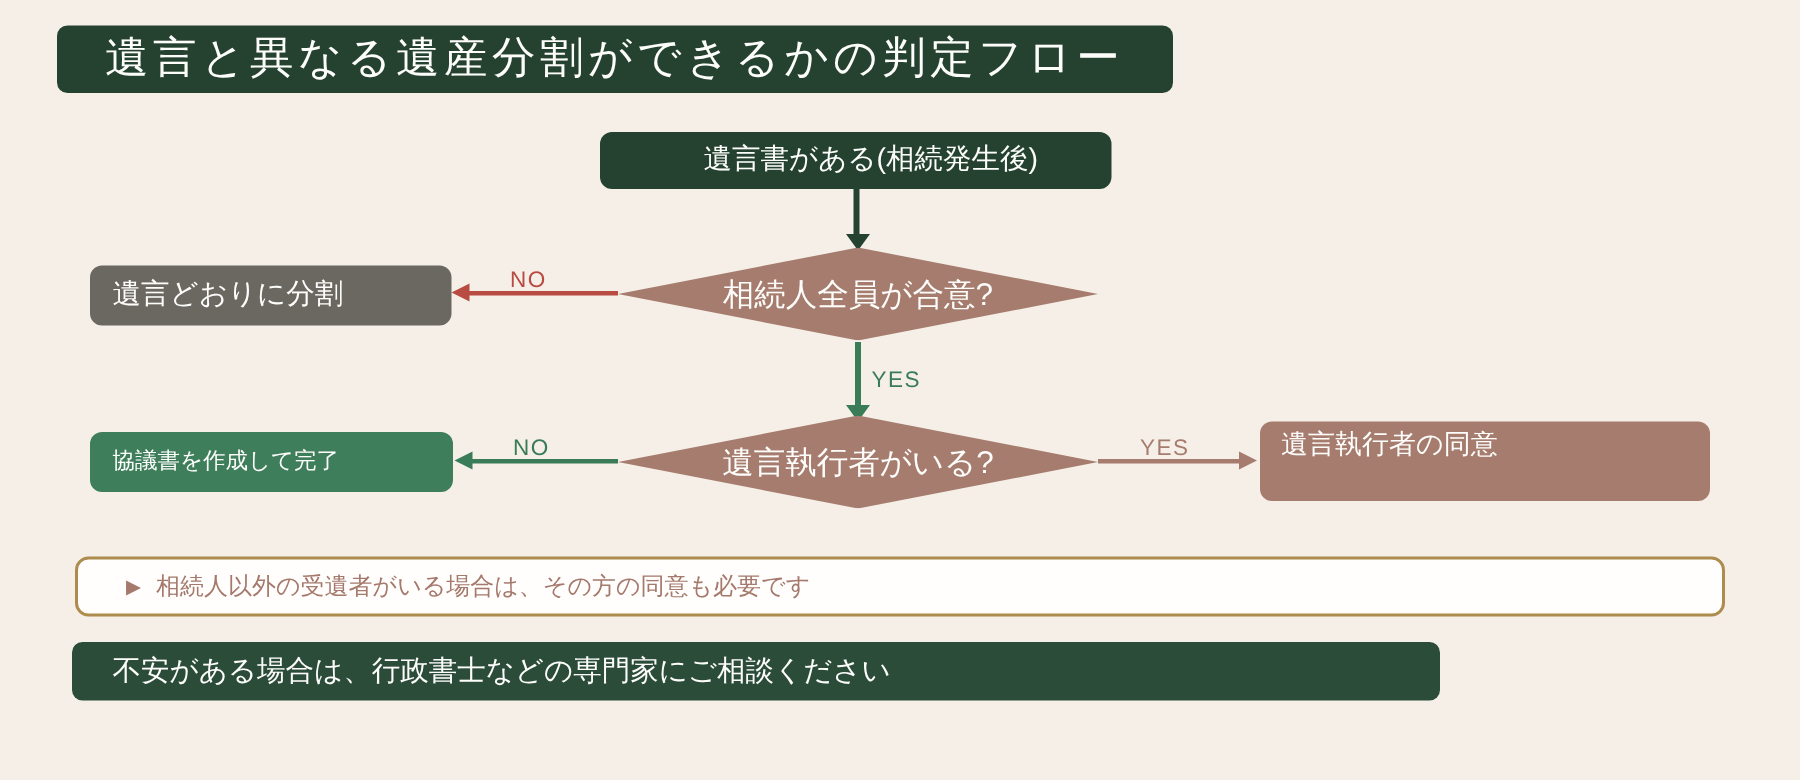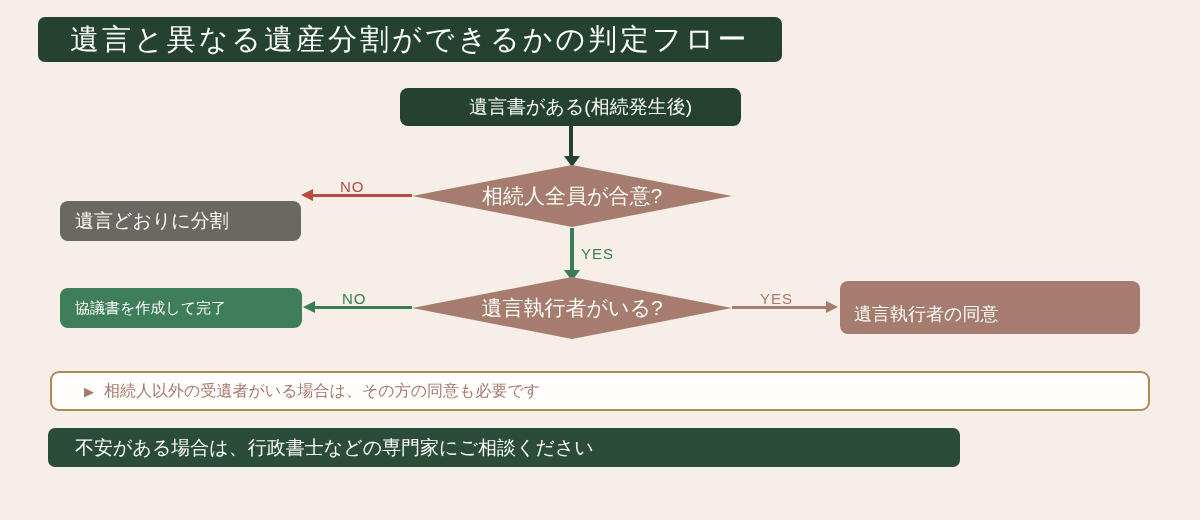--- a/index.html
+++ b/index.html
@@ -45,30 +45,30 @@
     background:var(--mauve);
     clip-path:polygon(50% 0,100% 50%,50% 100%,0 50%);
     color:var(--white);font-size:21px;
     display:flex;align-items:center;justify-content:center;
     white-space:nowrap;
   }
   .diamond-1{left:412px;top:165px;}
   .diamond-2{left:412px;top:277px;}
   .gray-box{
     left:60px;top:177px;width:241px;height:40px;
-    background:var(--gray);font-size:19px;line-height:40px;padding-left:15px;margin-top:24px;
+    background:var(--gray);font-size:19px;line-height:40px;padding-left:15px;
   }
   .green-box{
     left:60px;top:288px;width:242px;height:40px;
     background:var(--green);font-size:15px;line-height:40px;padding-left:15px;
   }
   .mauve-box{
     left:840px;top:281px;width:300px;height:53px;
     background:var(--mauve);font-size:18px;line-height:23px;
-    padding:22px 14px;
+    padding:4px 14px;
   }
   .line{position:absolute;}
   .v-line{width:4px;}
   .h-line{height:3px;}
   .head{position:absolute;width:0;height:0;}
   .head-down-dark{left:564px;top:156px;border-left:8px solid transparent;border-right:8px solid transparent;border-top:11px solid var(--dark-green);}
   .head-down-green{left:564px;top:270px;border-left:8px solid transparent;border-right:8px solid transparent;border-top:11px solid var(--arrow-green);}
   .head-left-red{left:301px;top:189px;border-top:6px solid transparent;border-bottom:6px solid transparent;border-right:12px solid var(--red);}
   .head-left-green{left:303px;top:301px;border-top:6px solid transparent;border-bottom:6px solid transparent;border-right:12px solid var(--arrow-green);}
   .head-right-mauve{left:826px;top:301px;border-top:6px solid transparent;border-bottom:6px solid transparent;border-left:12px solid var(--mauve);}

